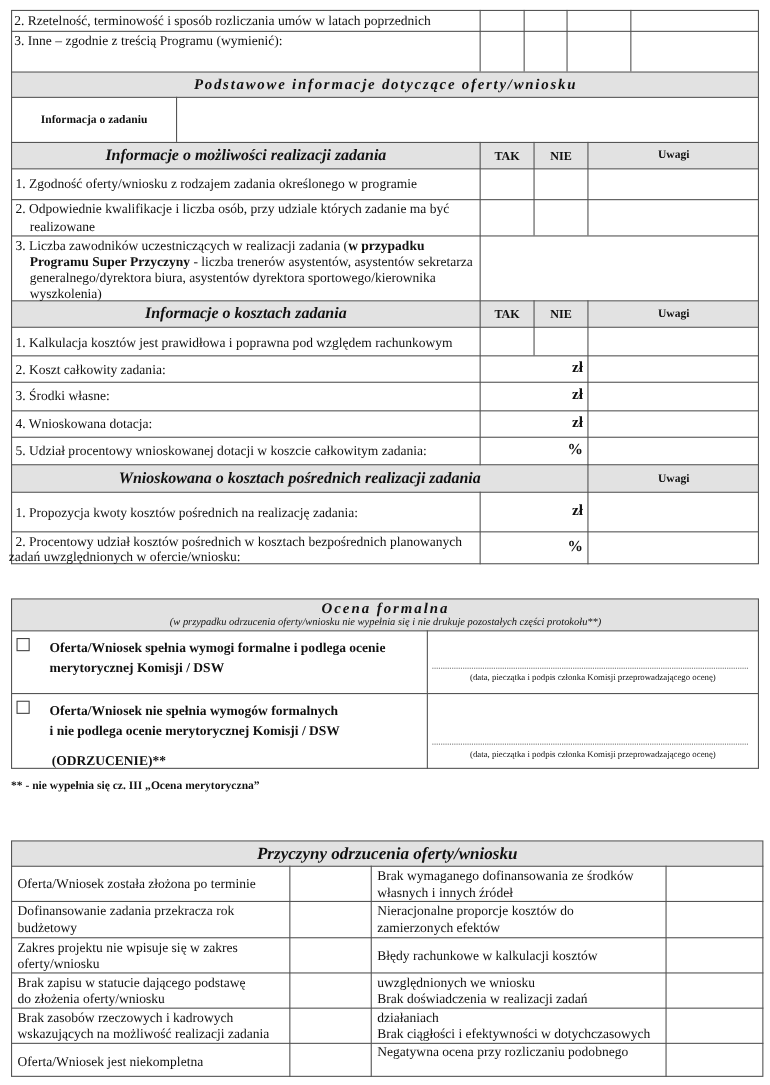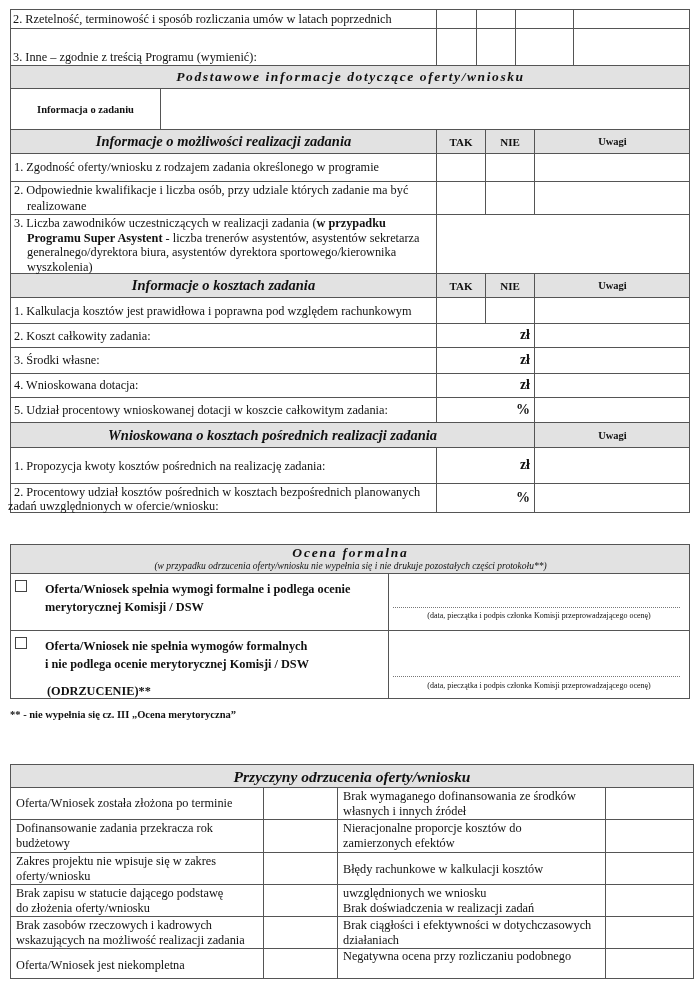--- a/index.html
+++ b/index.html
@@ -62,21 +62,21 @@
 
   <div class="vl" style="left:436px; top:273px; height:150px;"></div>
   <div class="vl" style="left:485px; top:273px; height:50px;"></div>
   <div class="vl" style="left:534px; top:273px; height:150px;"></div>
 
   <div class="vl" style="left:436px; top:447px; height:66px;"></div>
   <div class="vl" style="left:534px; top:422px; height:91px;"></div>
 </div>
 
 <div class="t" style="left:13px; top:12px;">2. Rzetelność, terminowość i sposób rozliczania umów w latach poprzednich</div>
-<div class="t" style="left:13px; top:30px;margin-top:20px;">3. Inne – zgodnie z treścią Programu (wymienić):</div>
+<div class="t" style="left:13px; top:30px;">3. Inne – zgodnie z treścią Programu (wymienić):</div>
 <div class="abs" style="left:437px; top:10px; width:39px; height:18px;"></div>
 <div class="abs" style="left:477px; top:10px; width:38px; height:18px;"></div>
 <div class="abs" style="left:516px; top:10px; width:57px; height:18px;"></div>
 <div class="abs" style="left:574px; top:10px; width:115px; height:18px;"></div>
 <div class="abs" style="left:437px; top:29px; width:39px; height:36px;"></div>
 <div class="abs" style="left:477px; top:29px; width:38px; height:36px;"></div>
 <div class="abs" style="left:516px; top:29px; width:57px; height:36px;"></div>
 <div class="abs" style="left:574px; top:29px; width:115px; height:36px;"></div>
 
 <div class="t hdr" style="left:11px; top:70px; width:679px; letter-spacing:1.6px; font-size:13.5px;">Podstawowe informacje dotyczące oferty/wniosku</div>
@@ -94,21 +94,21 @@
 <div class="abs" style="left:535px; top:154px; width:154px; height:27px;"></div>
 
 <div class="t" style="left:14px; top:183px;">2. Odpowiednie kwalifikacje i liczba osób, przy udziale których zadanie ma być</div>
 <div class="t" style="left:27px; top:199px;">realizowane</div>
 <div class="abs" style="left:437px; top:182px; width:48px; height:32px;"></div>
 <div class="abs" style="left:486px; top:182px; width:48px; height:32px;"></div>
 <div class="abs" style="left:535px; top:182px; width:154px; height:32px;"></div>
 
 <div class="abs" style="left:14px; top:216px; width:420px; line-height:14.5px; font-size:12.3px;">
   <span>3. Liczba zawodników uczestniczących w realizacji  zadania (</span><span class="b">w przypadku</span><br>
-  <span style="padding-left:13px;" class="b">Programu Super Asystent</span><span> - liczba trenerów asystentów, asystentów sekretarza</span><br>
+  <span style="padding-left:13px;" class="b">Programu Super Przyczyny</span><span> - liczba trenerów asystentów, asystentów sekretarza</span><br>
   <span style="padding-left:13px;margin-top:37px;">generalnego/dyrektora biura, asystentów dyrektora sportowego/kierownika</span><br>
   <span style="padding-left:13px;">wyszkolenia)</span>
 </div>
 <div class="abs" style="left:437px; top:215px; width:252px; height:58px;"></div>
 
 <div class="t hdr" style="left:11px; top:278px; width:425px;">Informacje o kosztach zadania</div>
 <div class="t b" style="left:437px; top:279px; width:48px; text-align:center; font-size:11px;">TAK</div>
 <div class="t b" style="left:486px; top:279px; width:48px; text-align:center; font-size:11px;">NIE</div>
 <div class="t b" style="left:535px; top:279px; width:155px; text-align:center; font-size:10.5px;">Uwagi</div>
 
@@ -238,22 +238,22 @@
   <div>Brak doświadczenia w realizacji zadań</div>
 </div>
 <div class="abs" style="left:606px; top:885px; width:87px; height:31px;"></div>
 
 <div class="tw" style="left:16px; top:918px; width:242px;">
   <div class="just">Brak zasobów rzeczowych i kadrowych</div>
   <div>wskazujących na możliwość realizacji zadania</div>
 </div>
 <div class="abs" style="left:264px; top:917px; width:73px; height:31px;"></div>
 <div class="tw" style="left:343px; top:918px; width:258px;">
+  <div>działaniach</div>
   <div>Brak ciągłości i efektywności w dotychczasowych</div>
-  <div>działaniach</div>
 </div>
 <div class="abs" style="left:606px; top:917px; width:87px; height:31px;"></div>
 
 <div class="t" style="left:16px; top:958px;">Oferta/Wniosek jest niekompletna</div>
 <div class="abs" style="left:264px; top:949px; width:73px; height:30px;"></div>
 <div class="tw" style="left:343px; top:949px; width:258px;">
   <div>Negatywna ocena przy rozliczaniu podobnego</div>
 </div>
 <div class="abs" style="left:606px; top:949px; width:87px; height:30px;"></div>
 

